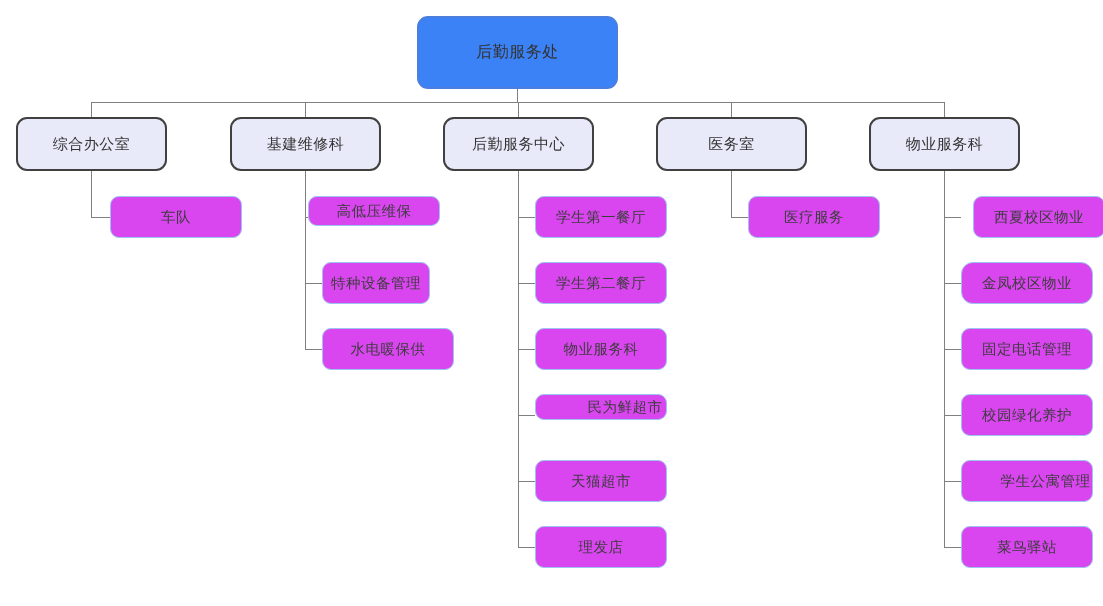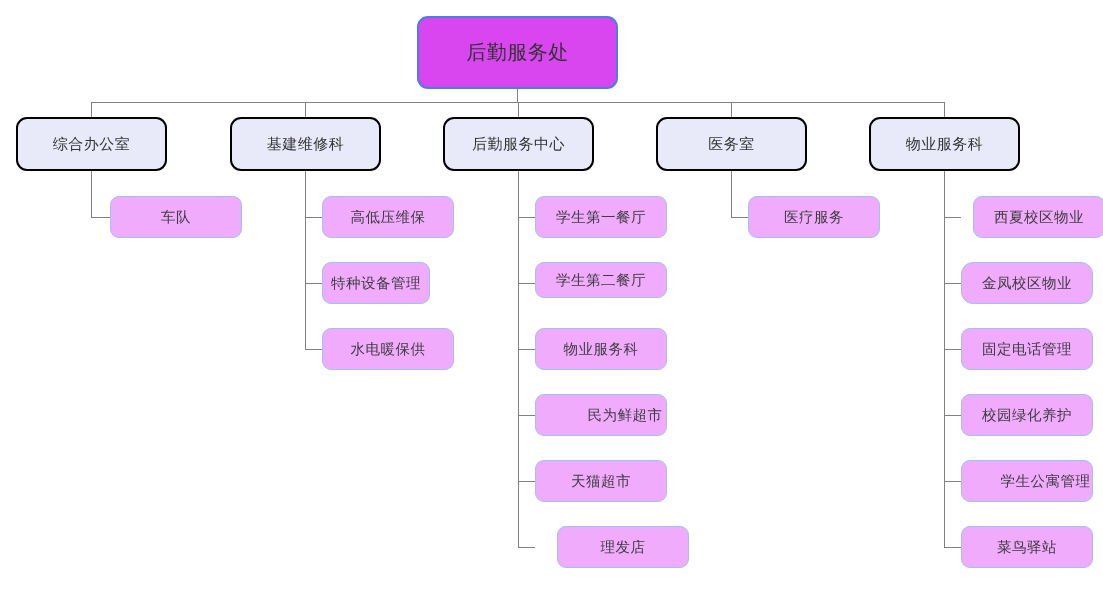--- a/index.html
+++ b/index.html
@@ -31,35 +31,35 @@
     box-sizing: border-box;
     display: flex;
     align-items: center;
     justify-content: center;
     text-align: center;
     color: #3b3b3b;
     white-space: nowrap;
     letter-spacing: 0.5px;
   }
   .node-root {
-    background: #d946ef;
+    background: #3b82f6;
     border: 2px solid #4a7fe0;
     border-radius: 11px;
-    font-size: 20px;
+    font-size: 16px;
     color: #333333;
   }
   .node-dept {
     background: #e8eaf9;
-    border: 2px solid #000000;
+    border: 2px solid #404040;
     border-radius: 11px;
     font-size: 15px;
     color: #333333;
   }
   .node-leaf {
-    background: #f0abfc;
+    background: #d946ef;
     border: 1.6px solid #9dc3f0;
     border-radius: 9px;
     font-size: 14.5px;
     color: #3d3d3d;
   }
 </style>
 </head>
 <body>
 
 <div id="org-chart">
@@ -100,48 +100,48 @@
       </div>
       <div class="node node-dept" style="left: 16px; top: 117px; width: 151px; height: 54px;">
         <span>综合办公室</span>
       </div>
       <div class="node node-leaf" style="left: 110px; top: 196px; width: 132px; height: 42px;">
         <span>车队</span>
       </div>
       <div class="node node-dept" style="left: 230px; top: 117px; width: 151px; height: 54px;">
         <span>基建维修科</span>
       </div>
-      <div class="node node-leaf" style="left: 322px; top: 196px; width: 132px; height: 42px;">
+      <div class="node node-leaf" style="left: 308px; top: 196px; width: 132px; height: 30px;">
         <span>高低压维保</span>
       </div>
       <div class="node node-leaf" style="left: 322px; top: 262px; width: 108px; height: 42px;">
         <span>特种设备管理</span>
       </div>
       <div class="node node-leaf" style="left: 322px; top: 328px; width: 132px; height: 42px;">
         <span>水电暖保供</span>
       </div>
       <div class="node node-dept" style="left: 443px; top: 117px; width: 151px; height: 54px;">
         <span>后勤服务中心</span>
       </div>
       <div class="node node-leaf" style="left: 535px; top: 196px; width: 132px; height: 42px;">
         <span>学生第一餐厅</span>
       </div>
-      <div class="node node-leaf" style="left: 535px; top: 262px; width: 132px; height: 36px; font-family: Liberation Serif, serif;">
+      <div class="node node-leaf" style="left: 535px; top: 262px; width: 132px; height: 42px; font-family: Liberation Serif, serif;">
         <span>学生第二餐厅</span>
       </div>
       <div class="node node-leaf" style="left: 535px; top: 328px; width: 132px; height: 42px;">
         <span>物业服务科</span>
       </div>
-      <div class="node node-leaf" style="left: 535px; top: 394px; width: 132px; height: 42px; padding-left: 48px;">
+      <div class="node node-leaf" style="left: 535px; top: 394px; width: 132px; height: 26px; padding-left: 48px;">
         <span>民为鲜超市</span>
       </div>
       <div class="node node-leaf" style="left: 535px; top: 460px; width: 132px; height: 42px;">
         <span>天猫超市</span>
       </div>
-      <div class="node node-leaf" style="left: 535px; top: 526px; width: 132px; height: 42px; margin-left: 22px;">
+      <div class="node node-leaf" style="left: 535px; top: 526px; width: 132px; height: 42px;">
         <span>理发店</span>
       </div>
       <div class="node node-dept" style="left: 656px; top: 117px; width: 151px; height: 54px;">
         <span>医务室</span>
       </div>
       <div class="node node-leaf" style="left: 748px; top: 196px; width: 132px; height: 42px; justify-content: center;">
         <span>医疗服务</span>
       </div>
       <div class="node node-dept" style="left: 869px; top: 117px; width: 151px; height: 54px;">
         <span>物业服务科</span>

